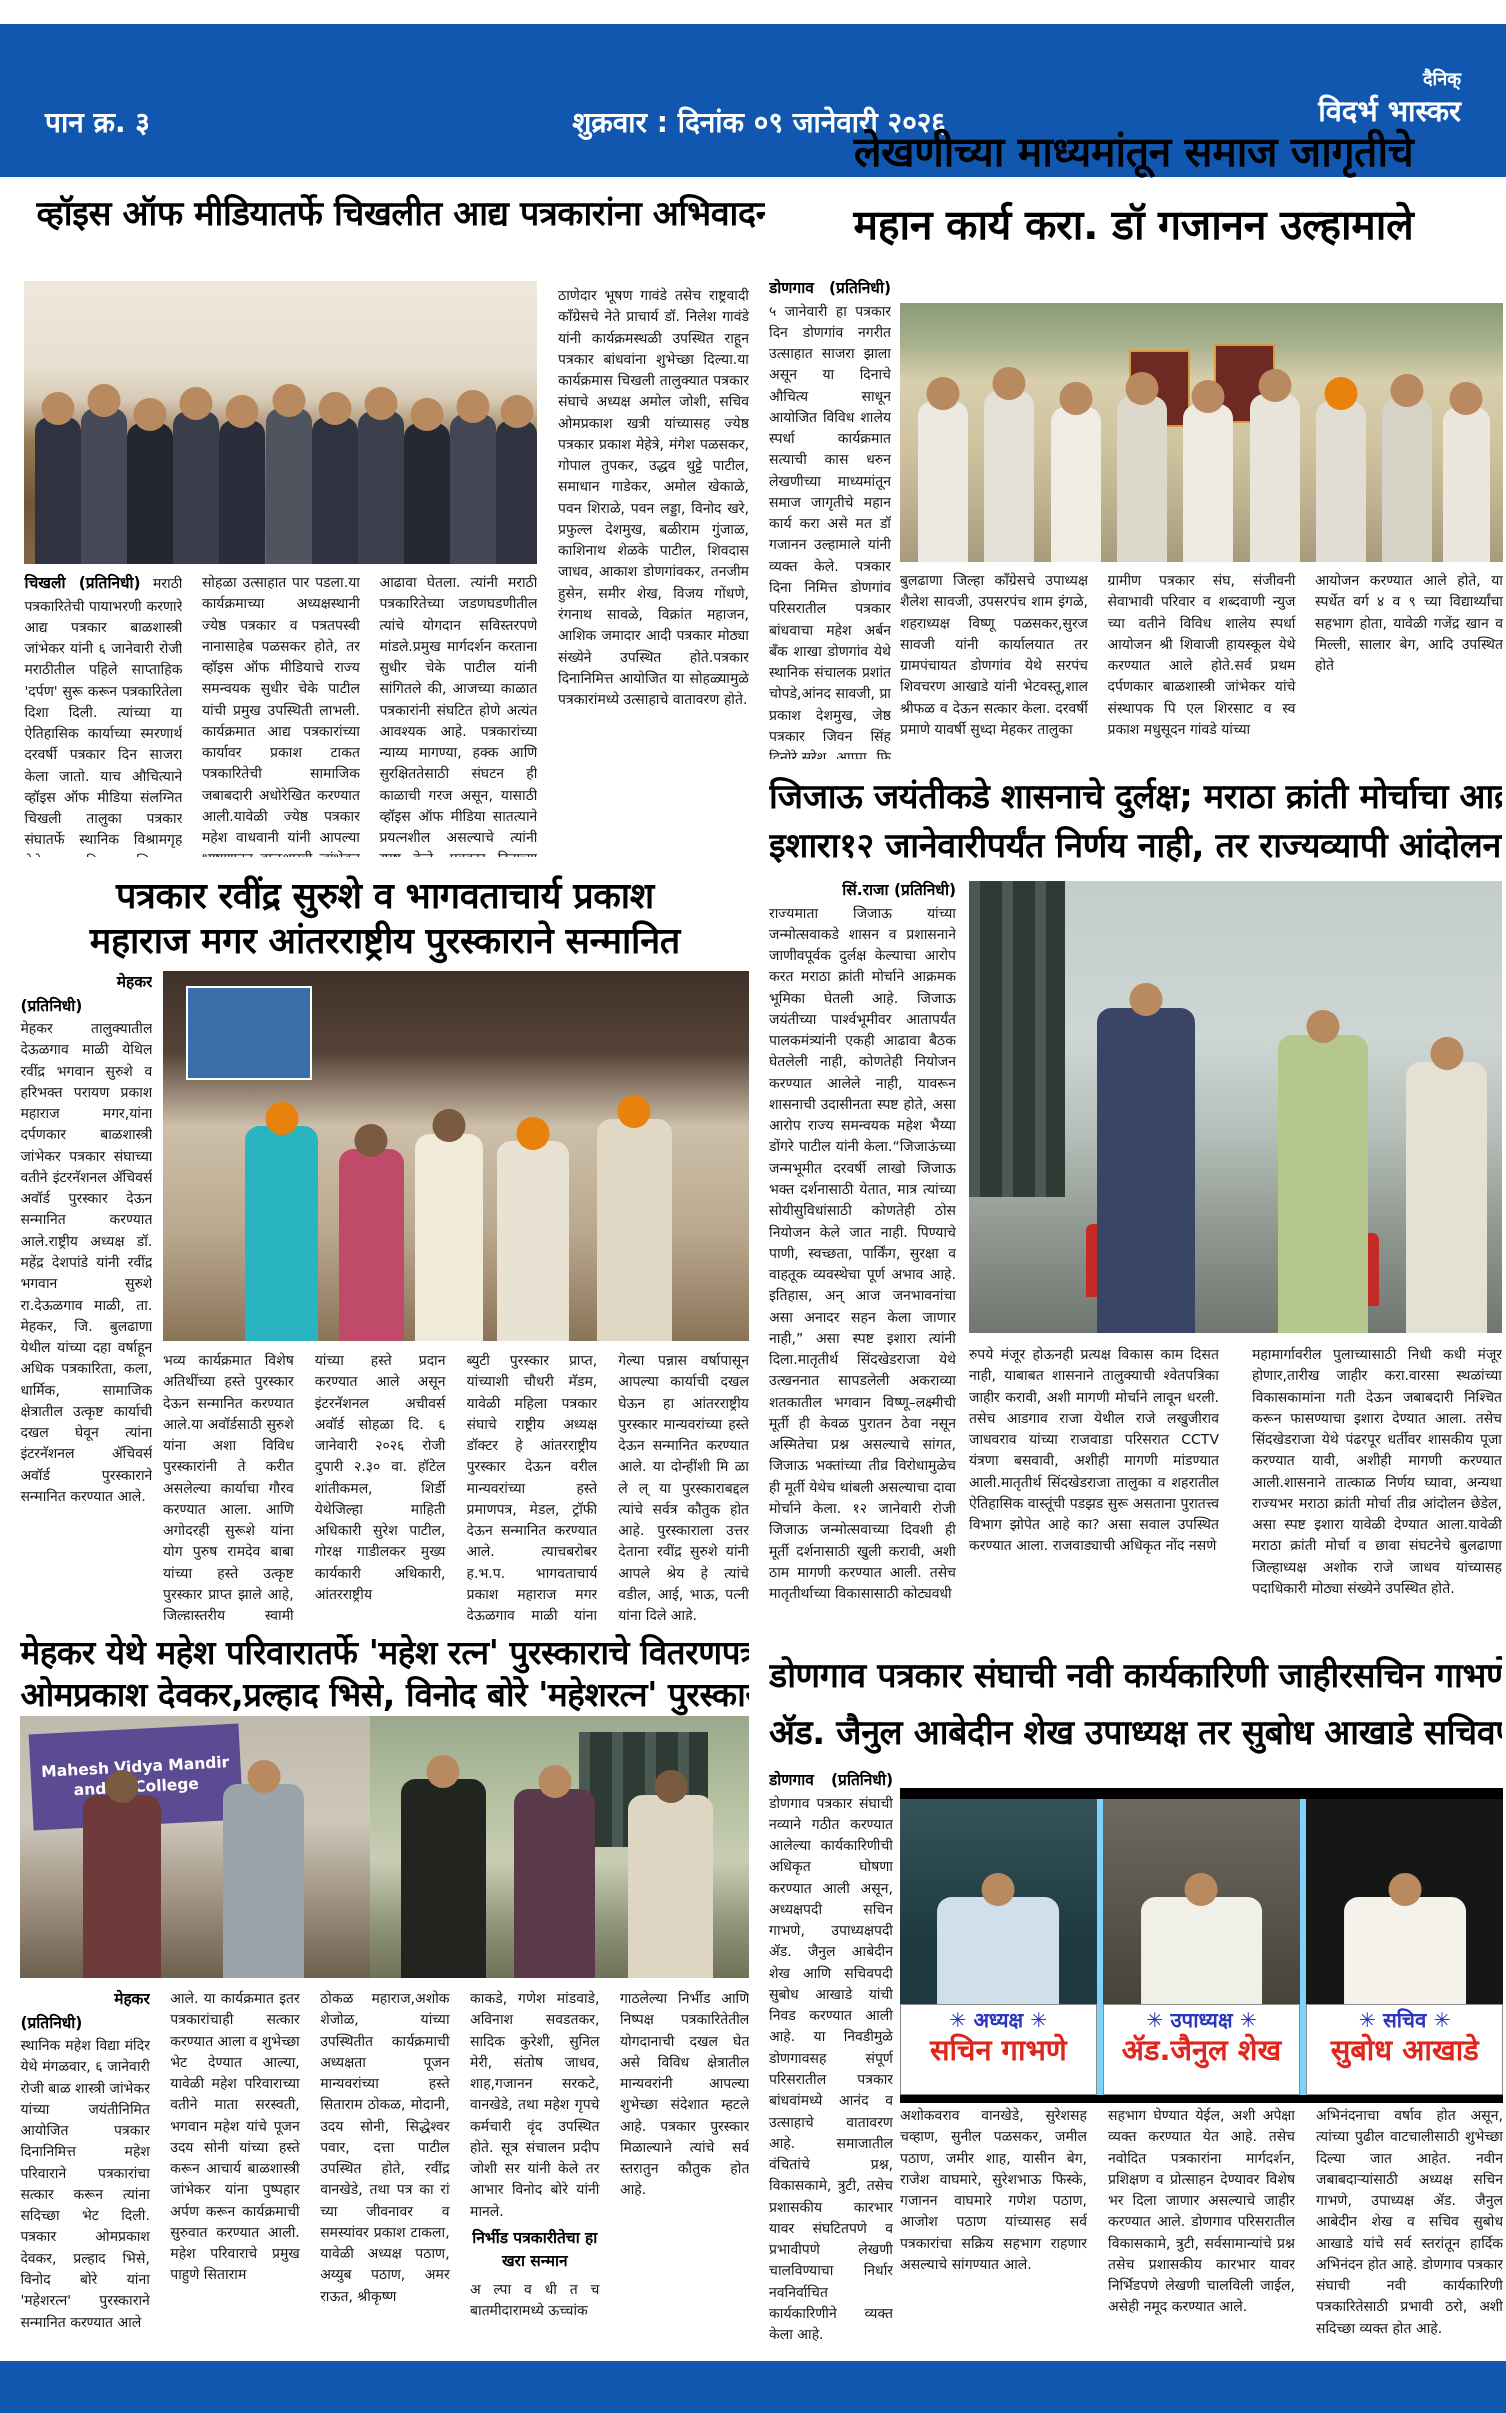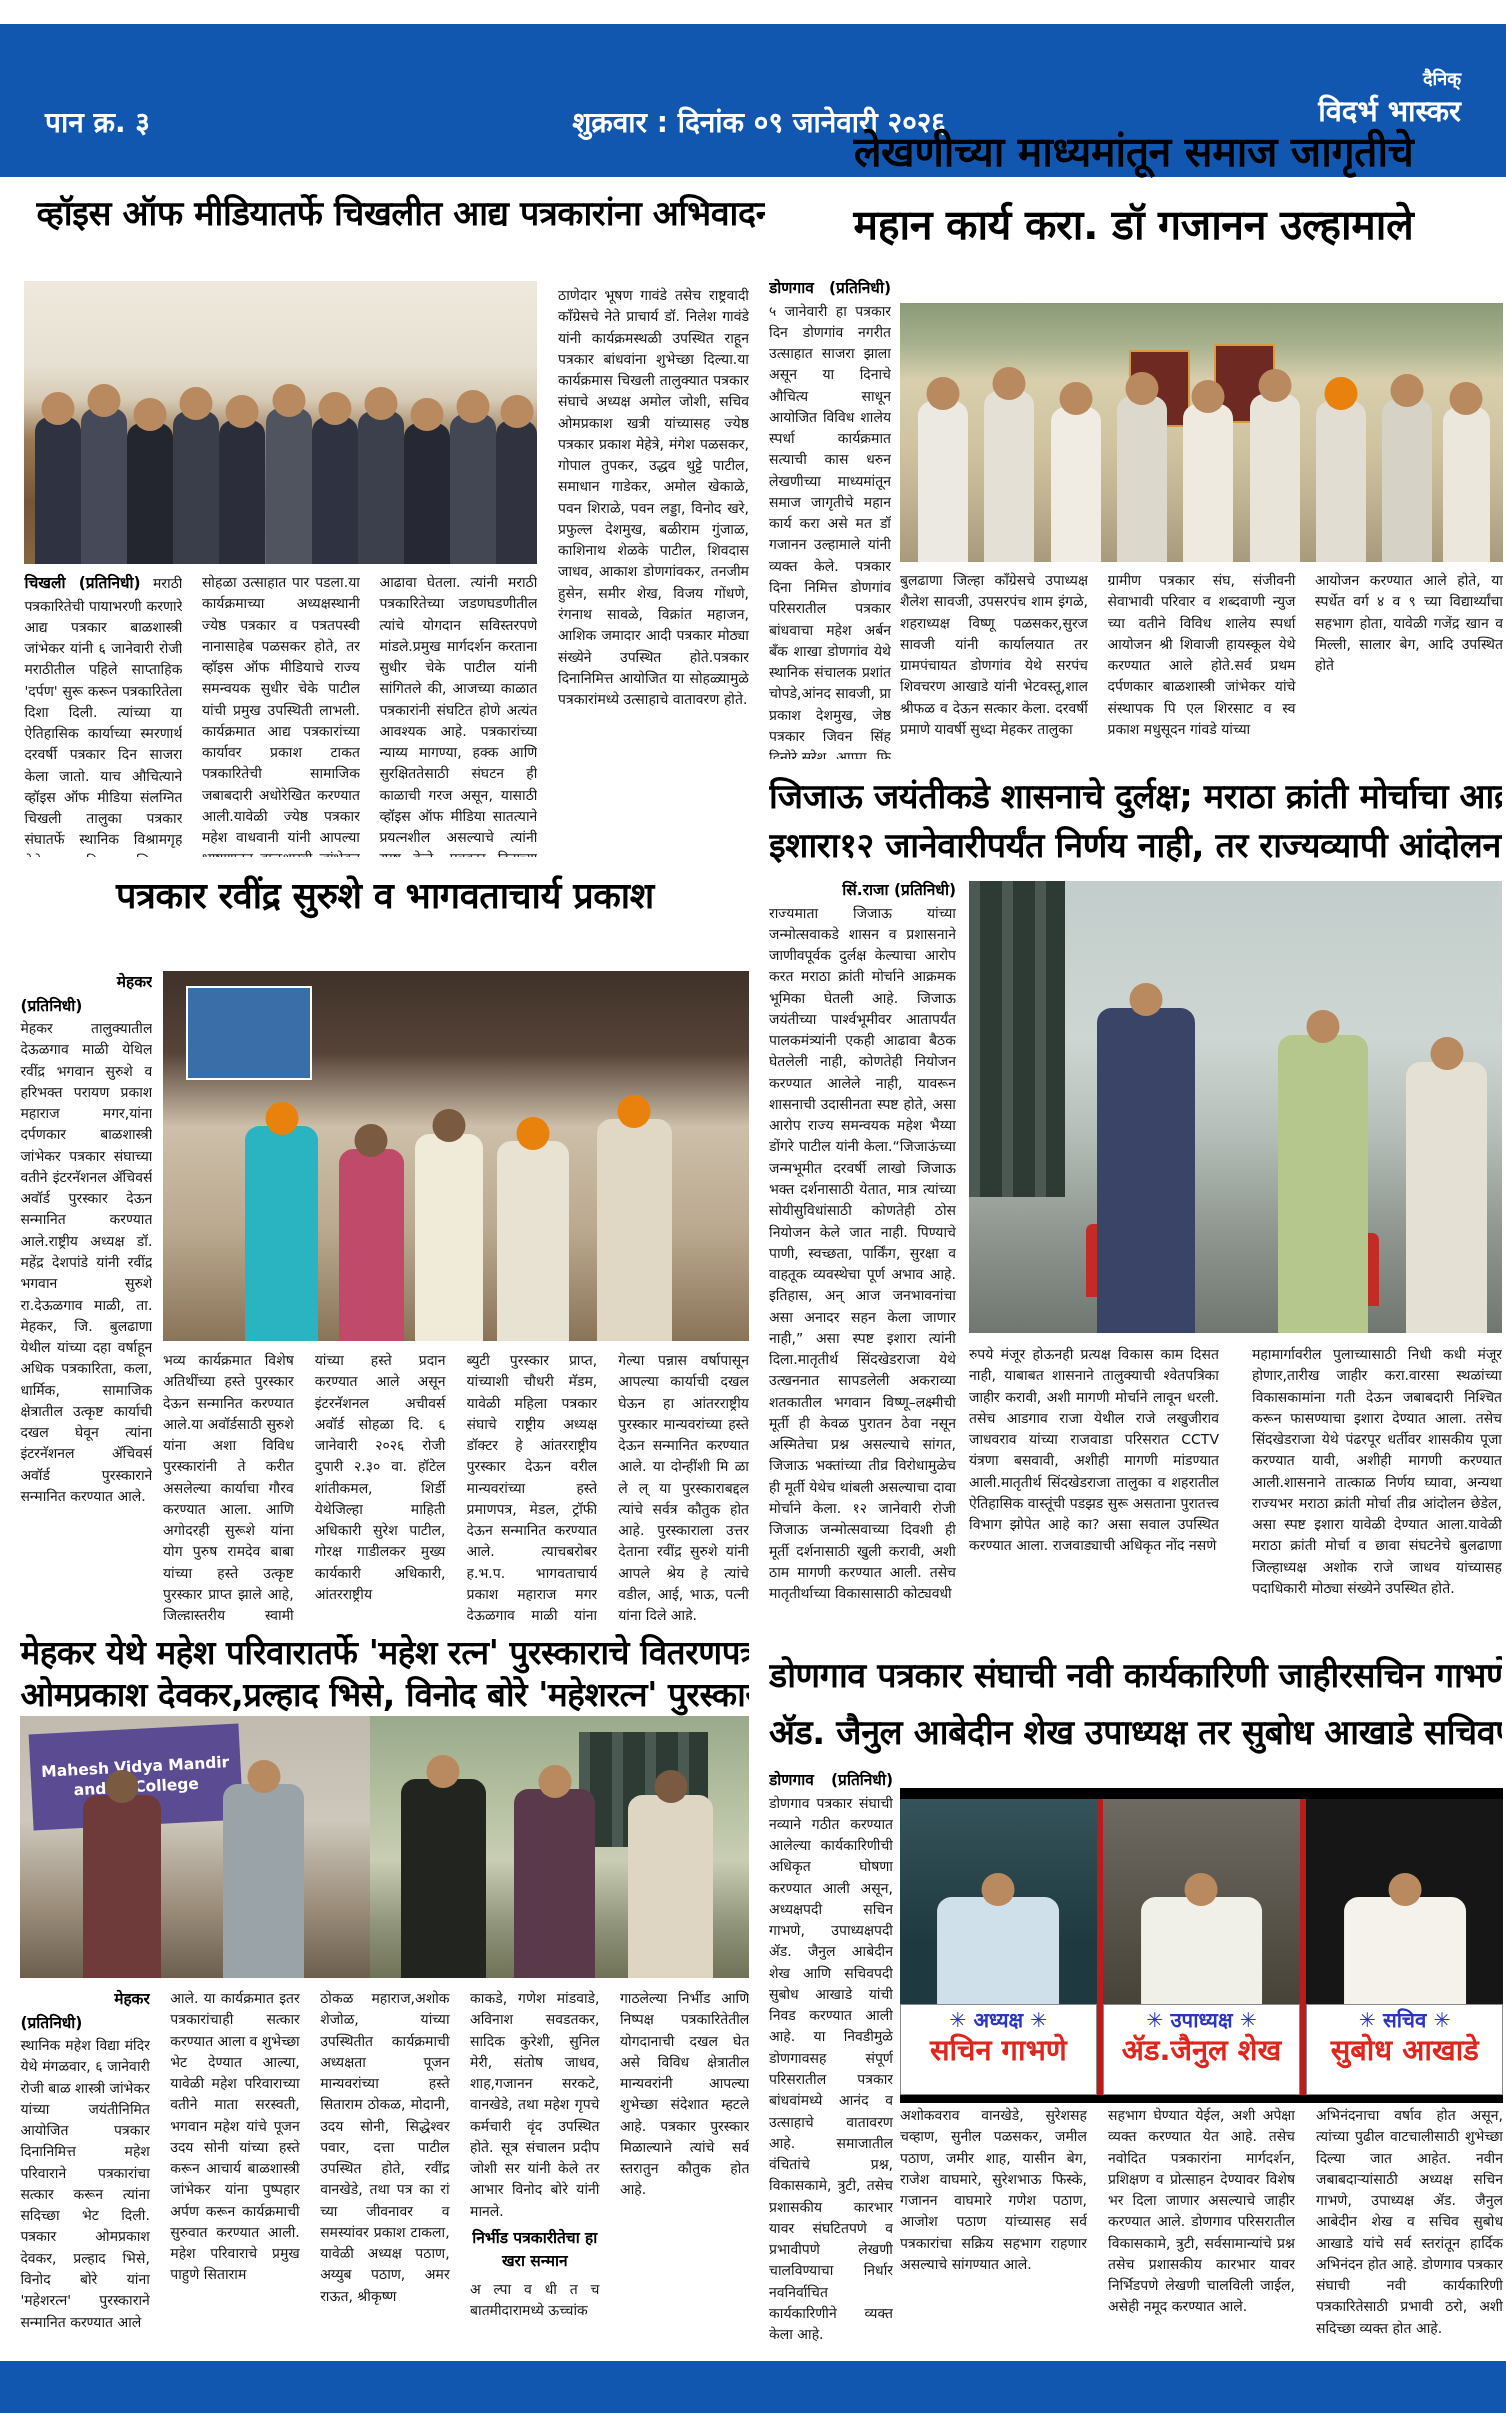--- a/index.html
+++ b/index.html
@@ -35,21 +35,21 @@
           font-size:15.5px;font-weight:bold;padding:3.3px;line-height:1.3;}
   .poster{position:absolute;background:#6e2a22;border:2.4px solid #d89a3a;}
   .window{position:absolute;background:repeating-linear-gradient(90deg,#4a5a52 0 11.4px,#2e3a34 11.4px 33px);}
   .chair{position:absolute;background:#c32b26;border-radius:6.5px 6.5px 0 0;}
   .fig{position:absolute;bottom:0;border-radius:14.7px 14.7px 0 0;background:#555;}
   .fig::before{content:"";position:absolute;top:-24.4px;left:50%;transform:translateX(-50%);
                width:33px;height:33px;border-radius:50%;background:#b9895f;}
   .fig.turban::before{background:#e8820c;}
   .fig.dark::before{background:#7a5a40;}
   
-  .pstrip{position:absolute;border-top:11.4px solid #000;border-bottom:8.1px solid #000;background:#b91c1c;display:flex;gap:6.5px;}
+  .pstrip{position:absolute;border-top:11.4px solid #000;border-bottom:8.1px solid #000;background:#7dd3fc;display:flex;gap:6.5px;}
   .pcell{flex:1;display:flex;flex-direction:column;}
   .pphoto{position:relative;height:205px;overflow:hidden;}
   .pt1{background:linear-gradient(180deg,#35535a,#1e3a40 70%);}
   .pt2{background:linear-gradient(180deg,#6e6a62,#474338);}
   .pt3{background:#161616;}
   .pphoto .fig{left:50%;transform:translateX(-50%);width:62%;height:52%;}
   .pt1 .fig{background:#cfe0ea;}
   .pt2 .fig{background:#f0efe8;}
   .pt3 .fig{background:#f4f2ea;}
   .plabel{flex:1;background:#fff;border:1.6px solid #8a8a8a;text-align:center;padding-top:3.3px;}
@@ -120,20 +120,21 @@
     <i class="fig" style="left:90%;width:47px;height:60%;background:#ebe7dd;"></i>
   </div>
 
   <div class="cols" style="left:900px;top:570px;width:603px;height:191px;gap:19.5px;">
     <div class="c">बुलढाणा जिल्हा काँग्रेसचे उपाध्यक्ष शैलेश सावजी, उपसरपंच शाम इंगळे, शहराध्यक्ष विष्णू पळसकर,सुरज सावजी यांनी कार्यालयात तर ग्रामपंचायत डोणगांव येथे सरपंच शिवचरण आखाडे यांनी भेटवस्तू,शाल श्रीफळ व देऊन सत्कार केला. दरवर्षी प्रमाणे यावर्षी सुध्दा मेहकर तालुका</div>
     <div class="c">ग्रामीण पत्रकार संघ, संजीवनी सेवाभावी परिवार व शब्दवाणी न्युज च्या वतीने विविध शालेय स्पर्धा आयोजन श्री शिवाजी हायस्कूल येथे करण्यात आले होते.सर्व प्रथम दर्पणकार बाळशास्त्री जांभेकर यांचे संस्थापक पि एल शिरसाट व स्व प्रकाश मधुसूदन गांवडे यांच्या</div>
     <div class="c">आयोजन करण्यात आले होते, या स्पर्धेत वर्ग ४ व ९ च्या विद्यार्थ्यांचा सहभाग होता, यावेळी गजेंद्र खान व मिल्ली, सालार बेग, आदि उपस्थित होते</div>
   </div>
 
   <div class="hl" style="left:20.4px;top:870px;width:729px;font-size:36px;">पत्रकार रवींद्र सुरुशे व भागवताचार्य प्रकाश</div>
+  <div class="hl" style="left:20.4px;top:915px;width:729px;font-size:36px;">महाराज मगर आंतरराष्ट्रीय पुरस्काराने सन्मानित</div>
 
   <div class="col" style="left:20.4px;top:971px;width:132px;height:650px;">
     <span class="byline" style="display:block;text-align:right;">मेहकर</span>
     <span class="byline" style="display:block;">(प्रतिनिधी)</span>
     <span>मेहकर तालुक्यातील देऊळगाव माळी येथिल रवींद्र भगवान सुरुशे व हरिभक्त परायण प्रकाश महाराज मगर,यांना दर्पणकार बाळशास्त्री जांभेकर पत्रकार संघाच्या वतीने इंटरनॅशनल ॲचिवर्स अवॉर्ड पुरस्कार देऊन सन्मानित करण्यात आले.राष्ट्रीय अध्यक्ष डॉ. महेंद्र देशपांडे यांनी रवींद्र भगवान सुरुशे रा.देऊळगाव माळी, ता. मेहकर, जि. बुलढाणा येथील यांच्या दहा वर्षाहून अधिक पत्रकारिता, कला, धार्मिक, सामाजिक क्षेत्रातील उत्कृष्ट कार्याची दखल घेवून त्यांना इंटरनॅशनल ॲचिवर्स अवॉर्ड पुरस्काराने सन्मानित करण्यात आले.</span>
   </div>
 
   <div class="ph phC" style="left:163px;top:971px;width:586px;height:370px;">
     <span class="poster" style="left:4%;top:4%;width:122px;height:90px;background:#3a6ea8;border-color:#fff;"></span>
     <i class="fig turban" style="left:14%;width:73px;height:58%;background:#2ab3c0;"></i>

